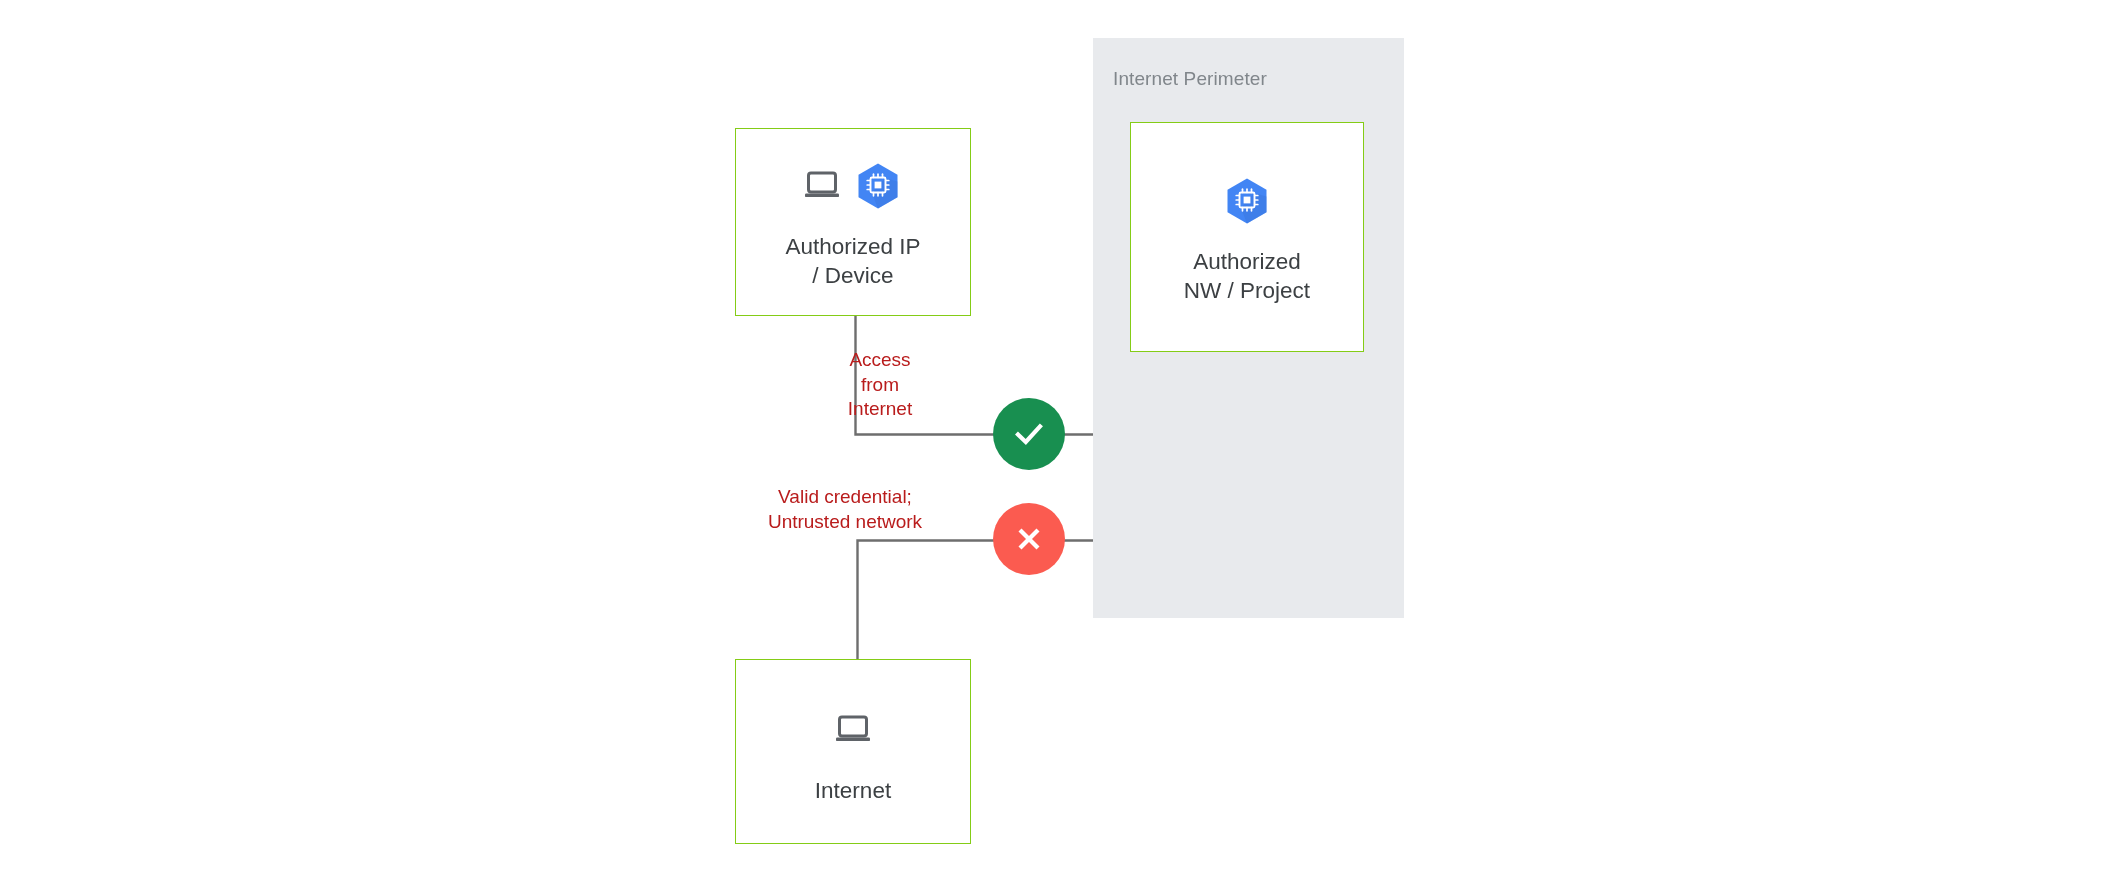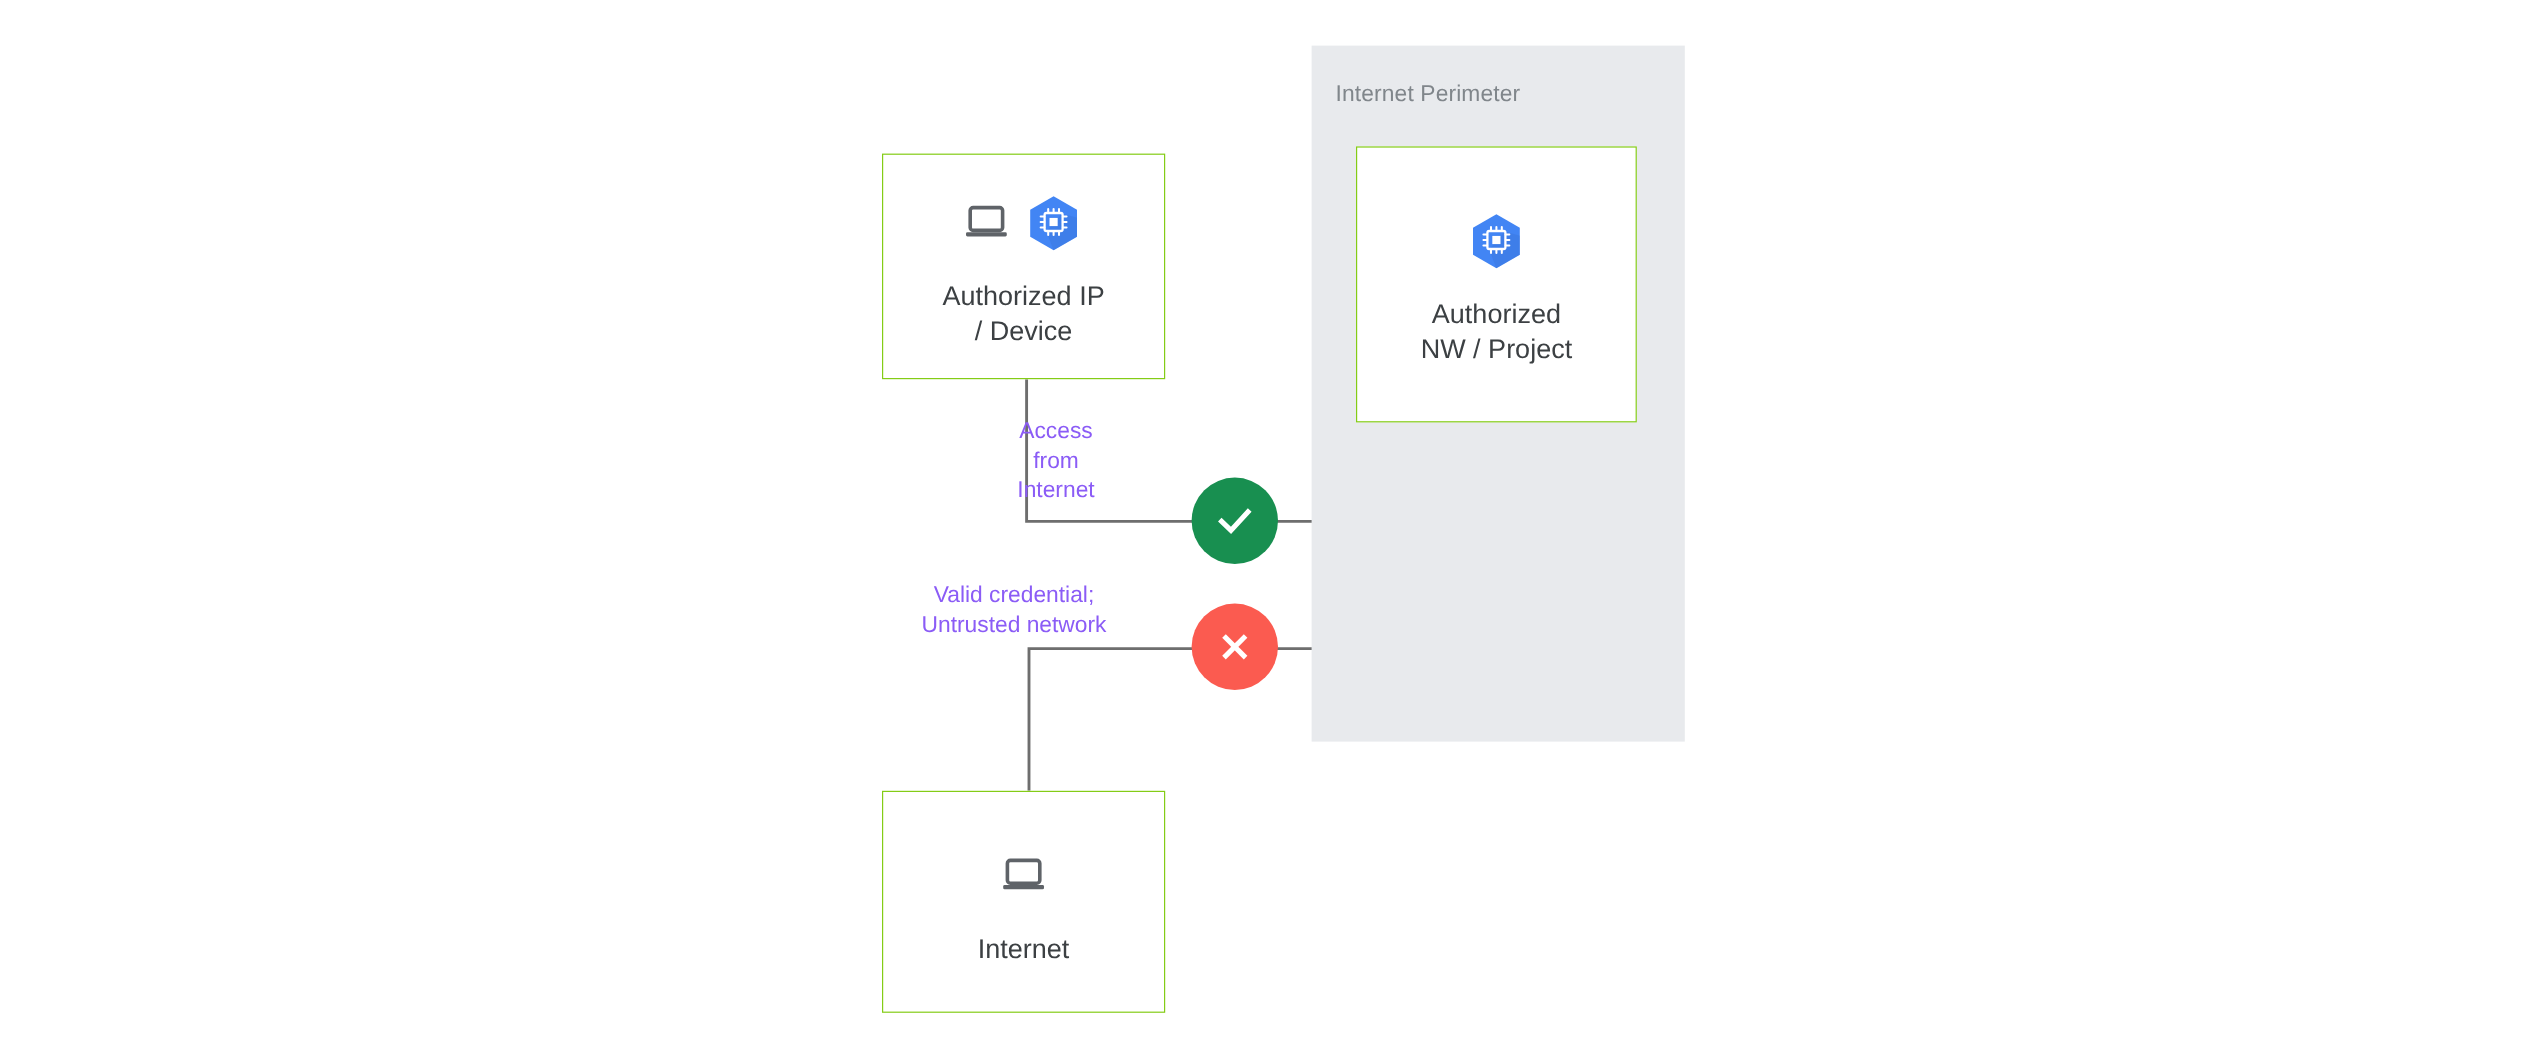--- a/index.html
+++ b/index.html
@@ -90,21 +90,21 @@
     justify-content: center;
   }
   #badge-allow { left: 993px; top: 398px; background: #188F50; }
   #badge-deny  { left: 993px; top: 503px; background: #FB5B50; }
 
   
   .edge-label {
     position: absolute;
     font-size: 19px;
     line-height: 24.5px;
-    color: #8b5cf6;
+    color: #b91c1c;
     white-space: pre-line;
   }
   #label-access-from-internet {
     left: 810px; top: 348px;
     width: 140px;
     text-align: center;
   }
   #label-valid-credential {
     left: 750px; top: 485px;
     width: 190px;

